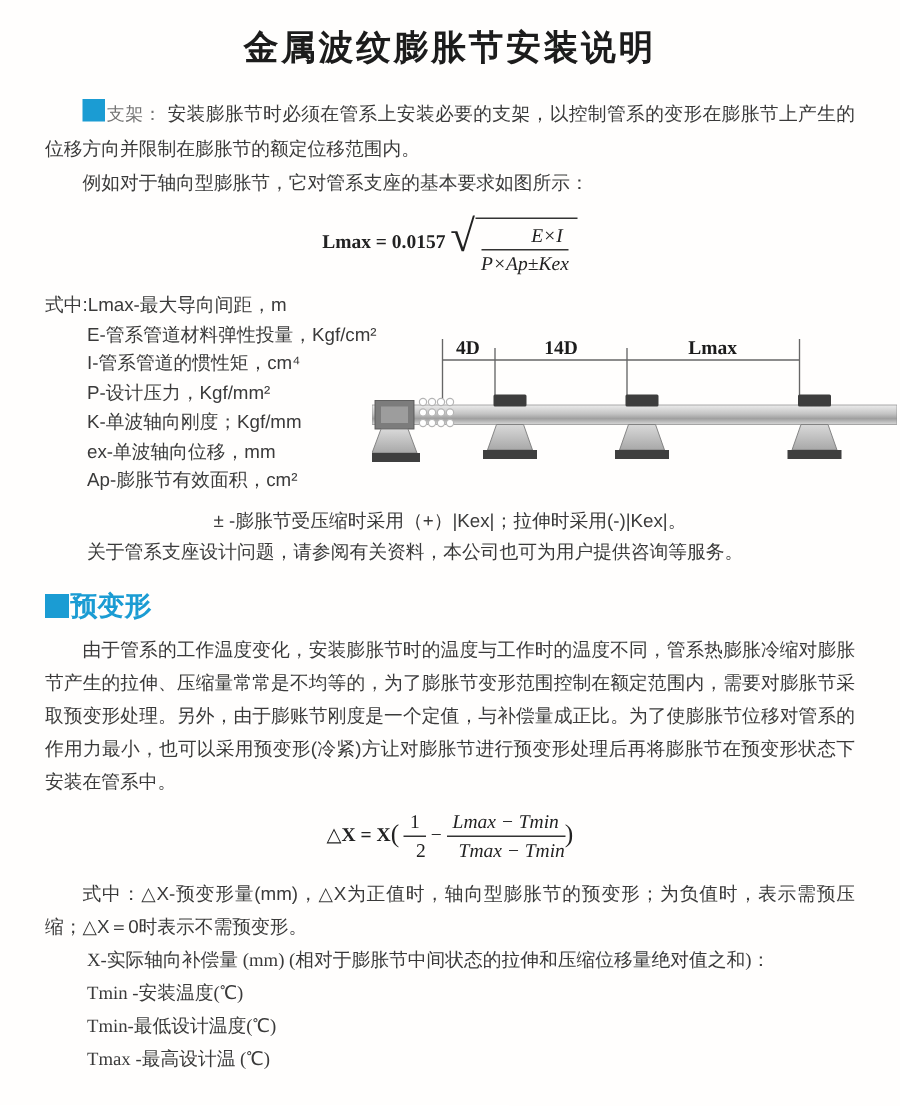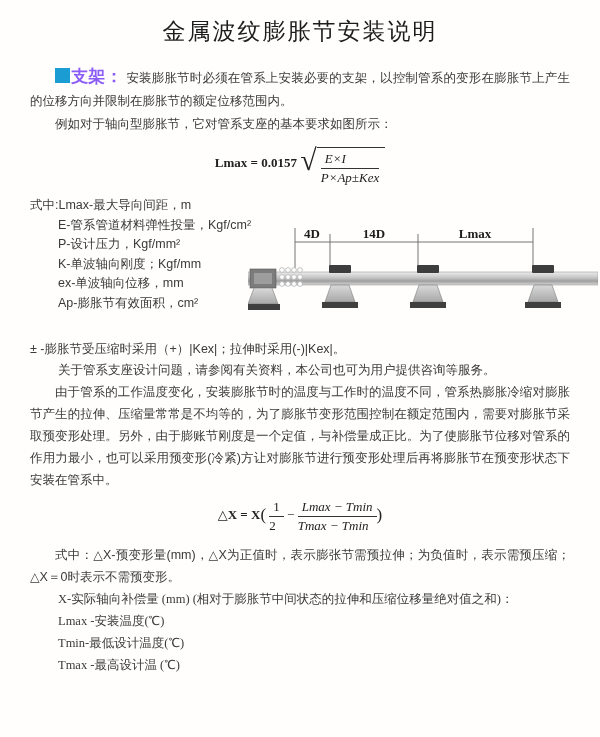--- a/index.html
+++ b/index.html
@@ -11,30 +11,30 @@
     background:#fffefd;
     color:#3a3a3a;
     font-family:"Liberation Sans","DejaVu Sans",sans-serif;
     overflow:hidden;
   }
   .content { padding:12px 30px 0 30px; }
 
   h1.title {
     text-align:center;
     font-size:23px;
-    font-weight:normal;
+    font-weight:bold;
     color:#1c1c1c;
     letter-spacing:2px;
     margin:4px 0 18px 0;
   }
 
   .body-text { font-size:12.5px; line-height:22px; text-align:justify; }
   .indent { text-indent:2em; }
 
-  .sec-head-inline { font-size:17px; color:#8b5cf6; font-weight:bold; }
+  .sec-head-inline { font-size:12px; color:#737373; font-weight:normal; }
   .sq { display:inline-block; width:15px; height:15px; background:#1b9cd3; vertical-align:-1px; margin-right:1px; }
 
   .section-head {
     font-size:18px; color:#1b9cd3; font-weight:bold;
     margin:13px 0 6px 0;
   }
   .section-head .sq { width:16px; height:16px; vertical-align:-2px; }
 
   .sub-head {
     font-size:17px; color:#2fa9dd; font-weight:bold;
@@ -44,21 +44,21 @@
   .sub-head.axial { margin-left:28px; }
 
   
   .formula {
     text-align:center;
     font-family:"Liberation Serif","DejaVu Serif",serif;
     font-size:13px; color:#222;
     margin:8px 0 10px 0;
   }
   .formula .bold { font-weight:bold; }
-  .frac { display:inline-block; vertical-align:middle; text-align:left; font-style:italic; }
+  .frac { display:inline-block; vertical-align:middle; text-align:right; font-style:italic; }
   .frac .num { display:block; border-bottom:1px solid #333; padding:0 4px 1px 4px; }
   .frac .den { display:block; padding-top:1px; }
   .frac.upright { font-style:normal; }
   .sqrt { display:inline-flex; align-items:flex-start; vertical-align:middle; }
   .sqrt-sign { font-size:30px; font-weight:normal; line-height:1; transform:translateY(2px); }
   .radicand { border-top:1.2px solid #333; padding:3px 6px 0 4px; margin-top:4px; }
   .paren { font-size:17px; vertical-align:-1px; }
 
   
   .def-zone { position:relative; min-height:140px; margin-top:2px; }
@@ -94,20 +94,21 @@
             <span class="den">P×Ap±Kex</span>
           </span>
         </span>
       </span>
     </div>
 
     <div class="def-zone">
       <div class="def-list">
         <div class="def-line">式中:Lmax-最大导向间距，m</div>
         <div class="def-line rest">E-管系管道材料弹性投量，Kgf/cm²</div>
+        <div class="def-line rest">I-管系管道的惯性矩，cm⁴</div>
         <div class="def-line rest">P-设计压力，Kgf/mm²</div>
         <div class="def-line rest">K-单波轴向刚度；Kgf/mm</div>
         <div class="def-line rest">ex-单波轴向位移，mm</div>
         <div class="def-line rest">Ap-膨胀节有效面积，cm²</div>
       </div>
 
       <svg class="diagram" viewBox="0 0 350 105" xmlns="http://www.w3.org/2000/svg">
         <defs>
           <linearGradient id="pipeGrad" x1="0" y1="0" x2="0" y2="1">
             <stop offset="0" stop-color="#ececec"></stop>
@@ -169,43 +170,44 @@
           <rect x="162" y="80" width="36" height="6" fill="#3f3f3f"></rect>
         </g>
         <g>
           <rect x="284" y="43" width="22" height="8" rx="1" fill="#3d3d3d"></rect>
           <polygon points="286,63 304,63 310,80 280,80" fill="url(#pedGrad)" stroke="#7a7a7a" stroke-width="0.6"></polygon>
           <rect x="277" y="80" width="36" height="6" fill="#3f3f3f"></rect>
         </g>
       </svg>
     </div>
 
-    <div class="note-line" style="margin-top:3px;">± -膨胀节受压缩时采用（+）|Kex|；拉伸时采用(-)|Kex|。</div>
+    <div class="note-line" style="margin-top:3px;text-align:center;">± -膨胀节受压缩时采用（+）|Kex|；拉伸时采用(-)|Kex|。</div>
     <div class="note-line pad">关于管系支座设计问题，请参阅有关资料，本公司也可为用户提供咨询等服务。</div>
 
+    <div class="section-head"><span class="sq"></span><span>预变形</span></div>
     <p class="body-text indent">由于管系的工作温度变化，安装膨胀节时的温度与工作时的温度不同，管系热膨胀冷缩对膨胀节产生的拉伸、压缩量常常是不均等的，为了膨胀节变形范围控制在额定范围内，需要对膨胀节采取预变形处理。另外，由于膨账节刚度是一个定值，与补偿量成正比。为了使膨胀节位移对管系的作用力最小，也可以采用预变形(冷紧)方让对膨胀节进行预变形处理后再将膨胀节在预变形状态下安装在管系中。</p>
 
 
     <div class="formula">
       <span class="bold">△X = X</span><span class="paren">(</span>
       <span class="frac upright">
         <span class="num">1</span>
         <span class="den">2</span>
       </span>
       <span>−</span>
       <span class="frac">
         <span class="num">Lmax − Tmin</span>
         <span class="den">Tmax − Tmin</span>
       </span><span class="paren">)</span>
     </div>
 
-    <p class="body-text indent">式中：△X-预变形量(mm)，△X为正值时，表示膨张节需预拉伸；为负值时，表示需预压缩；△X＝0时表示不需预变形。</p>
+    <p class="body-text indent">式中：△X-预变形量(mm)，△X为正值时，轴向型膨胀节的预变形；为负值时，表示需预压缩；△X＝0时表示不需预变形。</p>
 
     <div class="items">
       <div class="item">X-实际轴向补偿量 (mm) (相对于膨胀节中间状态的拉伸和压缩位移量绝对值之和)：</div>
-      <div class="item">Lmax -安装温度(℃)</div>
+      <div class="item">Tmin -安装温度(℃)</div>
       <div class="item">Tmin-最低设计温度(℃)</div>
       <div class="item">Tmax -最高设计温 (℃)</div>
 
     </div>
 
   </div>
 </div>
 
 </body></html>

